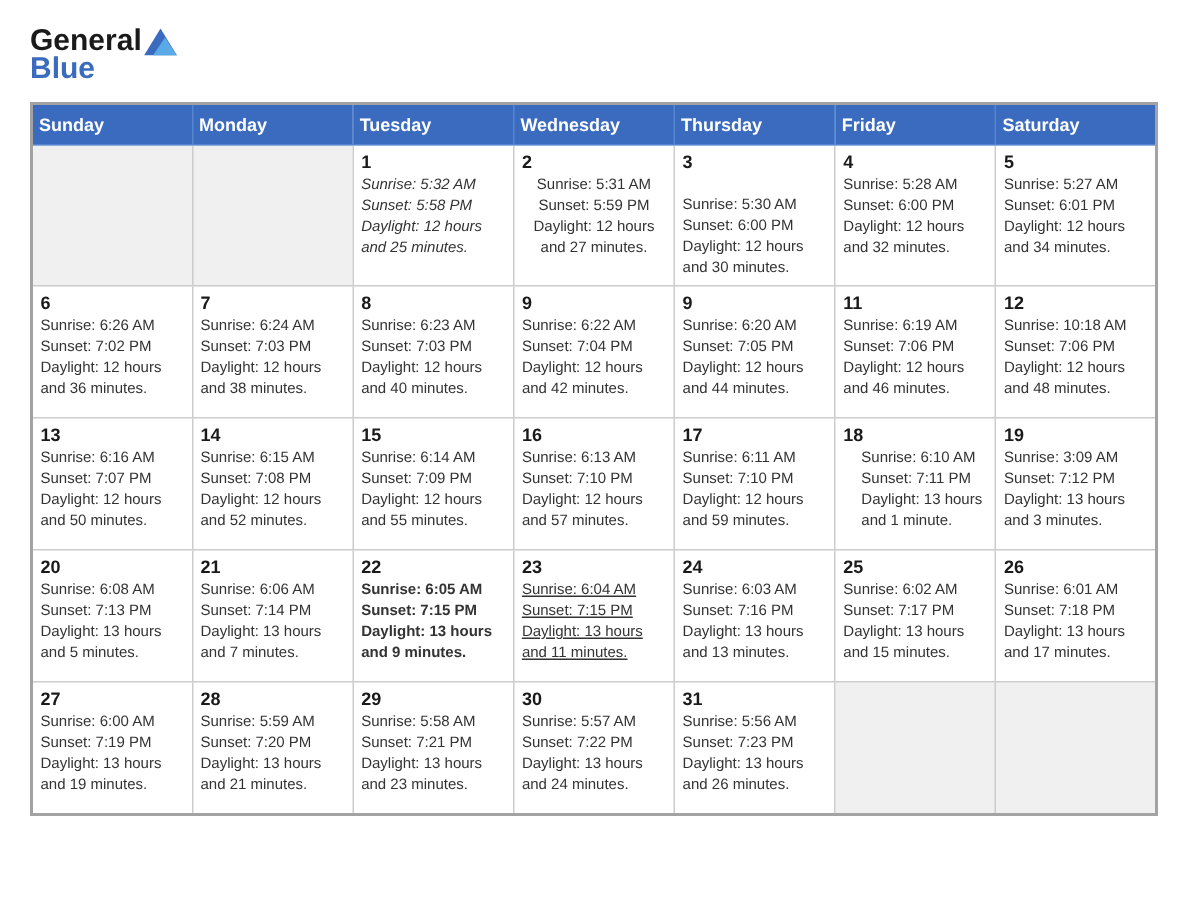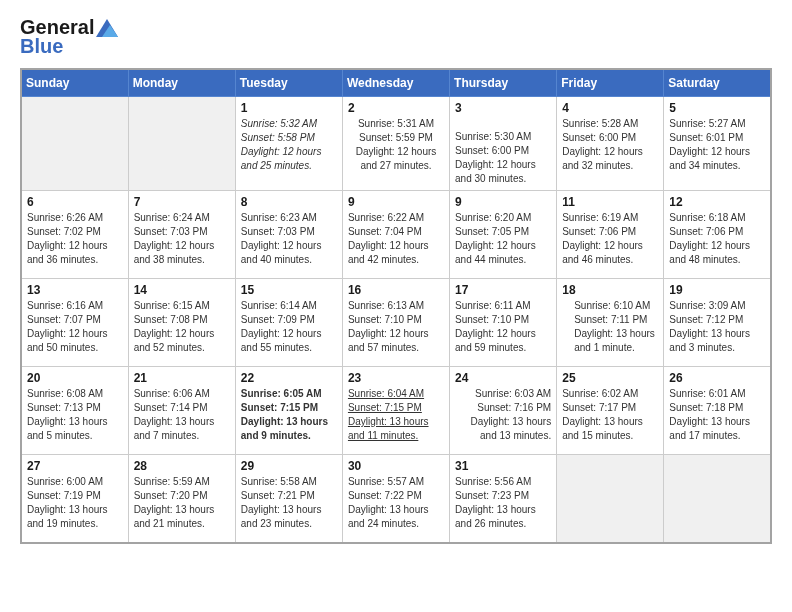--- a/index.html
+++ b/index.html
@@ -185,21 +185,21 @@
         </td>
         <td>
           <div class="day-num">11</div>
           <div class="day-info" style="white-space: pre-line;">Sunrise: 6:19 AM
 Sunset: 7:06 PM
 Daylight: 12 hours
 and 46 minutes.</div>
         </td>
         <td>
           <div class="day-num">12</div>
-          <div class="day-info" style="white-space: pre-line;">Sunrise: 6:18 AM
+          <div class="day-info" style="white-space: pre-line;">Sunrise: 10:18 AM
 Sunset: 7:06 PM
 Daylight: 12 hours
 and 48 minutes.</div>
         </td>
       </tr>
       <tr class="week-row">
         <td>
           <div class="day-num">13</div>
           <div class="day-info" style="white-space: pre-line;">Sunrise: 6:16 AM
 Sunset: 7:07 PM
@@ -273,21 +273,21 @@
         </td>
         <td>
           <div class="day-num">23</div>
           <div class="day-info" style="white-space: pre-line; text-decoration: underline;">Sunrise: 6:04 AM
 Sunset: 7:15 PM
 Daylight: 13 hours
 and 11 minutes.</div>
         </td>
         <td>
           <div class="day-num">24</div>
-          <div class="day-info" style="white-space: pre-line; text-align: right;">Sunrise: 6:03 AM
+          <div class="day-info" style="white-space: pre-line;">Sunrise: 6:03 AM
 Sunset: 7:16 PM
 Daylight: 13 hours
 and 13 minutes.</div>
         </td>
         <td>
           <div class="day-num">25</div>
           <div class="day-info" style="white-space: pre-line;">Sunrise: 6:02 AM
 Sunset: 7:17 PM
 Daylight: 13 hours
 and 15 minutes.</div>

